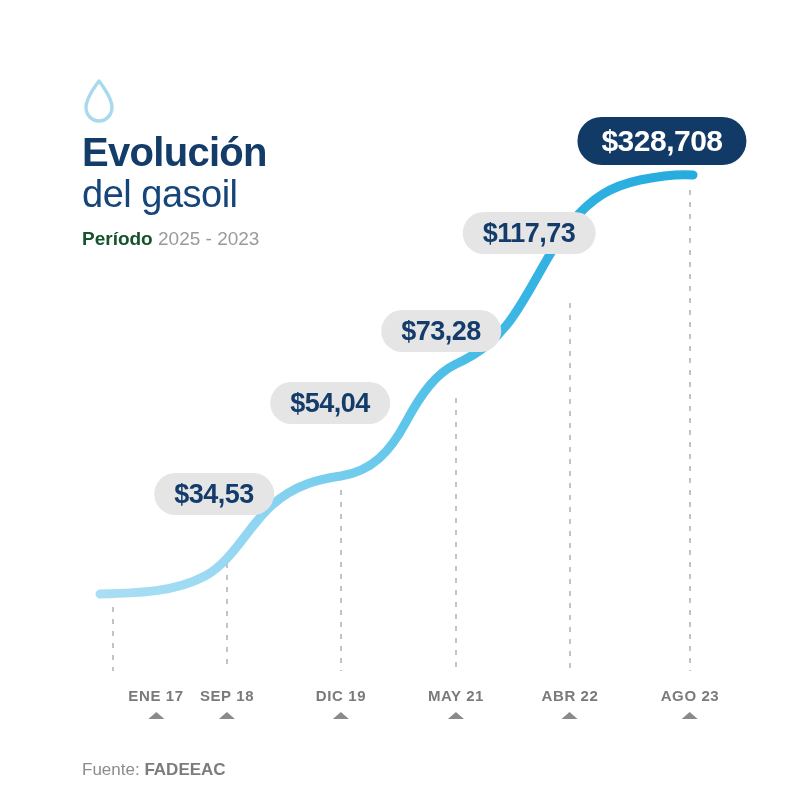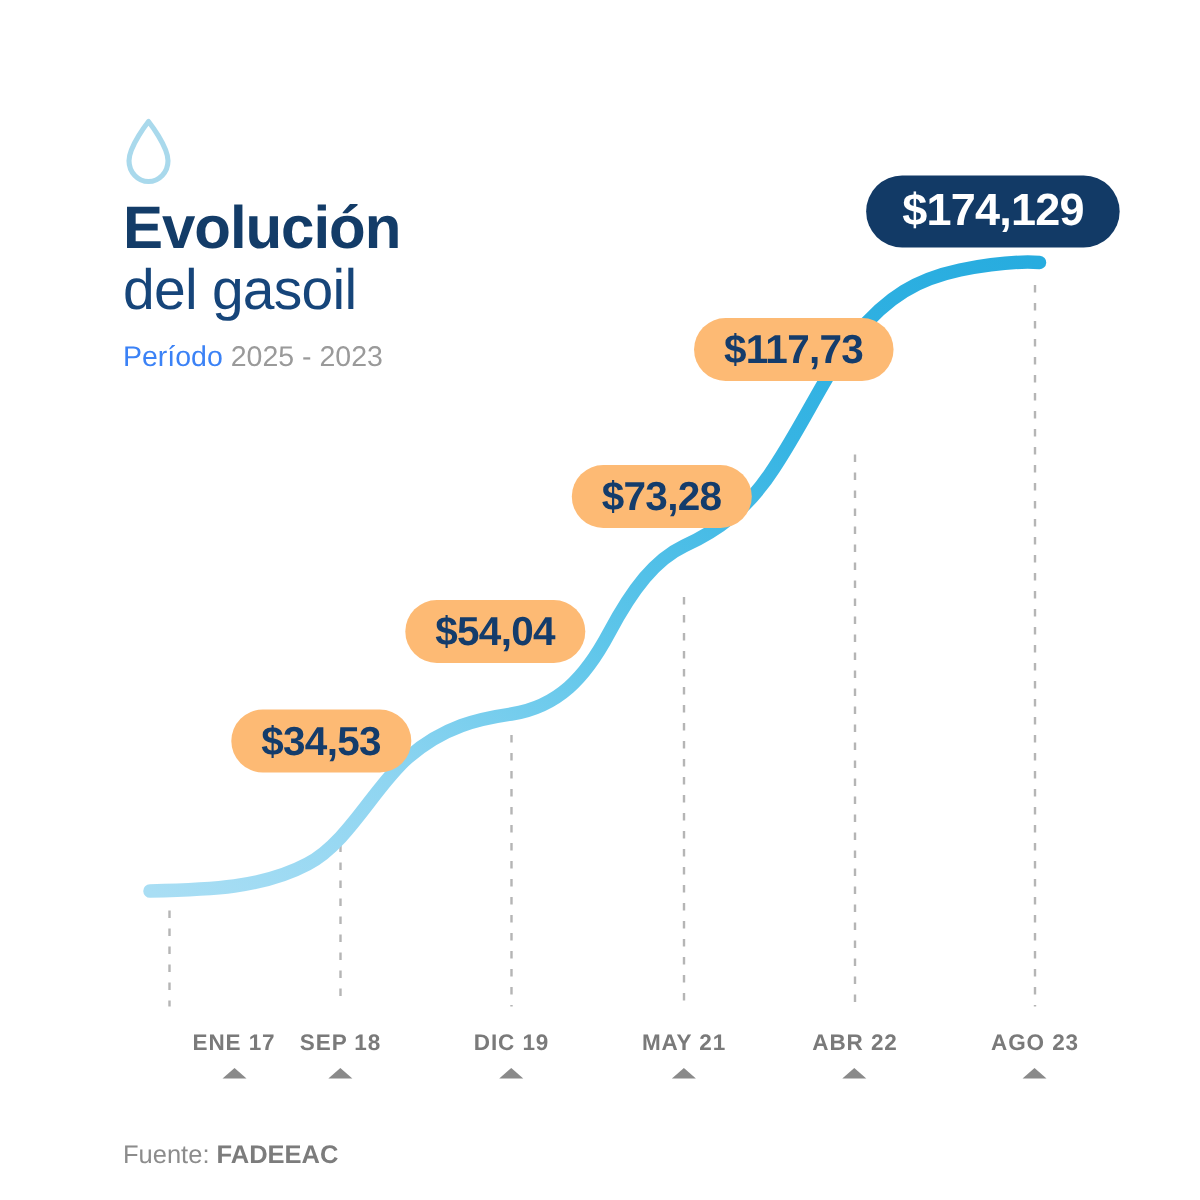--- a/index.html
+++ b/index.html
@@ -43,22 +43,22 @@
     display:block;
   }
   .subtitle {
     position:absolute;
     left:82px; top:228px;
     font-size:19px;
     color:#8C8C8C;
     white-space:nowrap;
   }
   .subtitle .sb-strong {
-    font-weight:normal;
-    color:#3b82f6;
+    font-weight:bold;
+    color:#14532d;
   }
   .subtitle .sb-range {
     font-weight:normal;
     color:#9A9A9A;
   }
 
   
   .chart-area {
     position:absolute;
     left:0; top:0;
@@ -68,21 +68,21 @@
 
   
   .pill {
     position:absolute;
     display:flex;
     align-items:center;
     justify-content:center;
     height:42px;
     padding:0 20px;
     border-radius:21px;
-    background:#fdba74;
+    background:#e5e5e5;
     color:#143C6B;
     font-size:27px;
     font-weight:bold;
     letter-spacing:-0.5px;
     white-space:nowrap;
     transform:translate(-50%,-50%);
   }
   .pill.highlight {
     background:#123A66;
     color:#ffffff;
@@ -171,24 +171,24 @@
              C 296 484, 320 479, 341 476
              C 372 471, 390 452, 406 422
              C 422 392, 437 373, 456 364
              C 478 354, 498 340, 516 312
              C 536 282, 552 246, 570 224
              C 592 197, 612 186, 640 180
              C 660 176, 678 174, 693 175" fill="none" stroke="url(#lineGrad)" stroke-width="9" stroke-linecap="round" stroke-linejoin="round"></path>
   </svg>
 
   <div class="pill" style="left:214px; top:494px;">$34,53</div>
-  <div class="pill" style="left:330px; top:421px;text-align:center;">$54,04</div>
+  <div class="pill" style="left:330px; top:403px;text-align:center;">$54,04</div>
   <div class="pill" style="left:441px; top:331px;">$73,28</div>
   <div class="pill" style="left:529px; top:233px;">$117,73</div>
-  <div class="pill highlight" style="left:662px; top:141px;">$174,129</div>
+  <div class="pill highlight" style="left:662px; top:141px;">$328,708</div>
 
   <div class="x-tick" style="left:113px; top:687px;margin-left:43px;">
     <span class="x-label">ENE 17</span>
     <span class="x-caret"></span>
   </div>
   <div class="x-tick" style="left:227px; top:687px;">
     <span class="x-label">SEP 18</span>
     <span class="x-caret"></span>
   </div>
   <div class="x-tick" style="left:341px; top:687px;">

